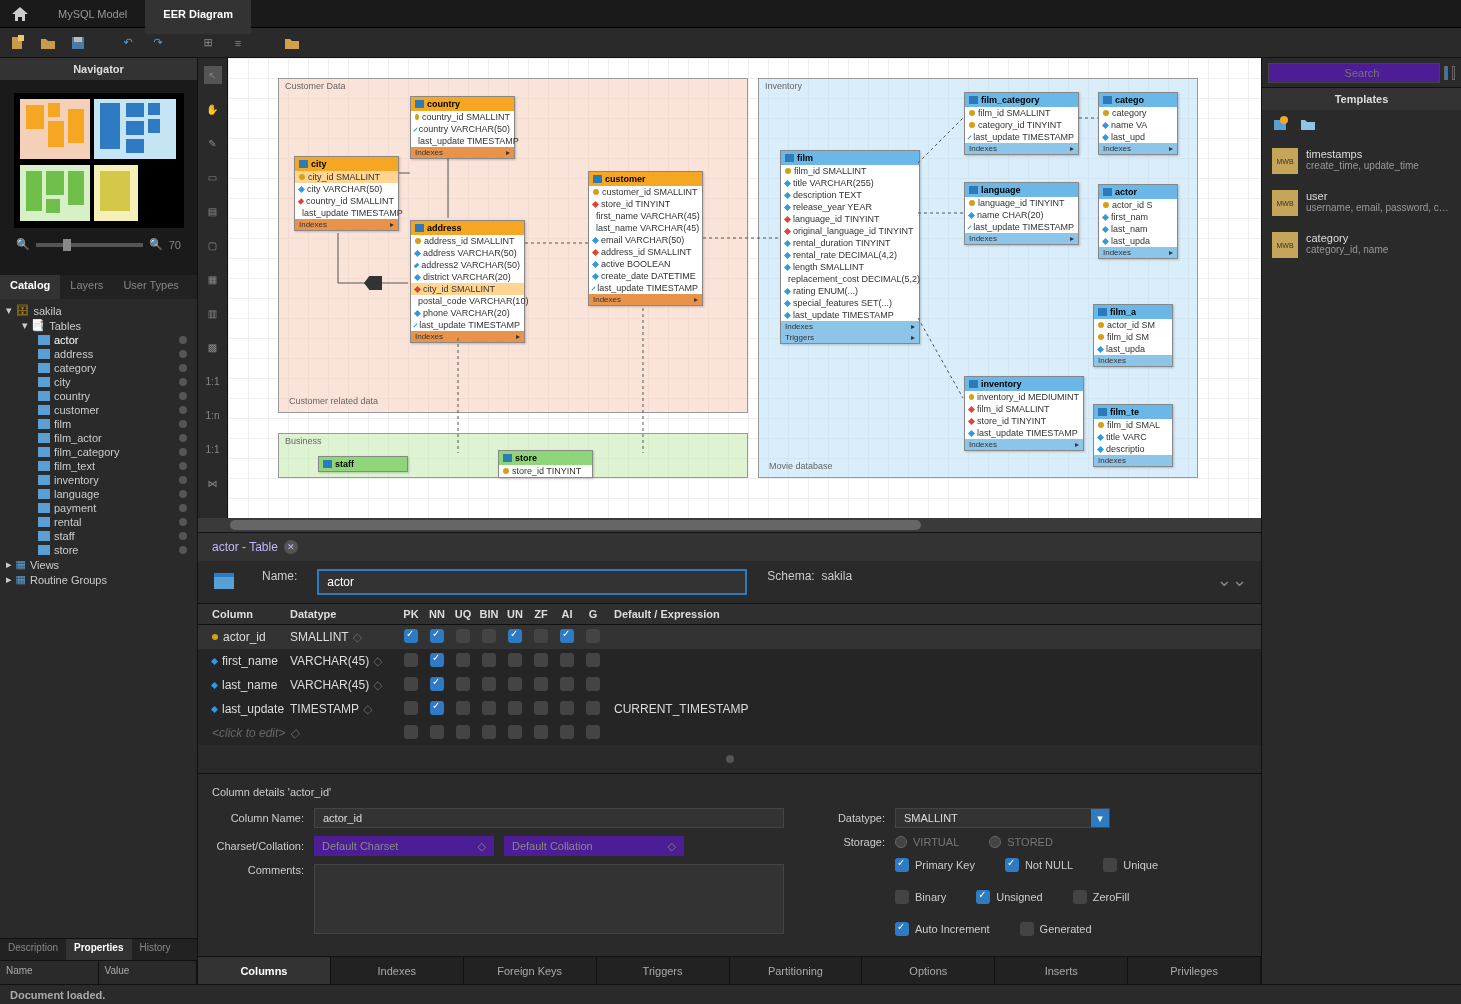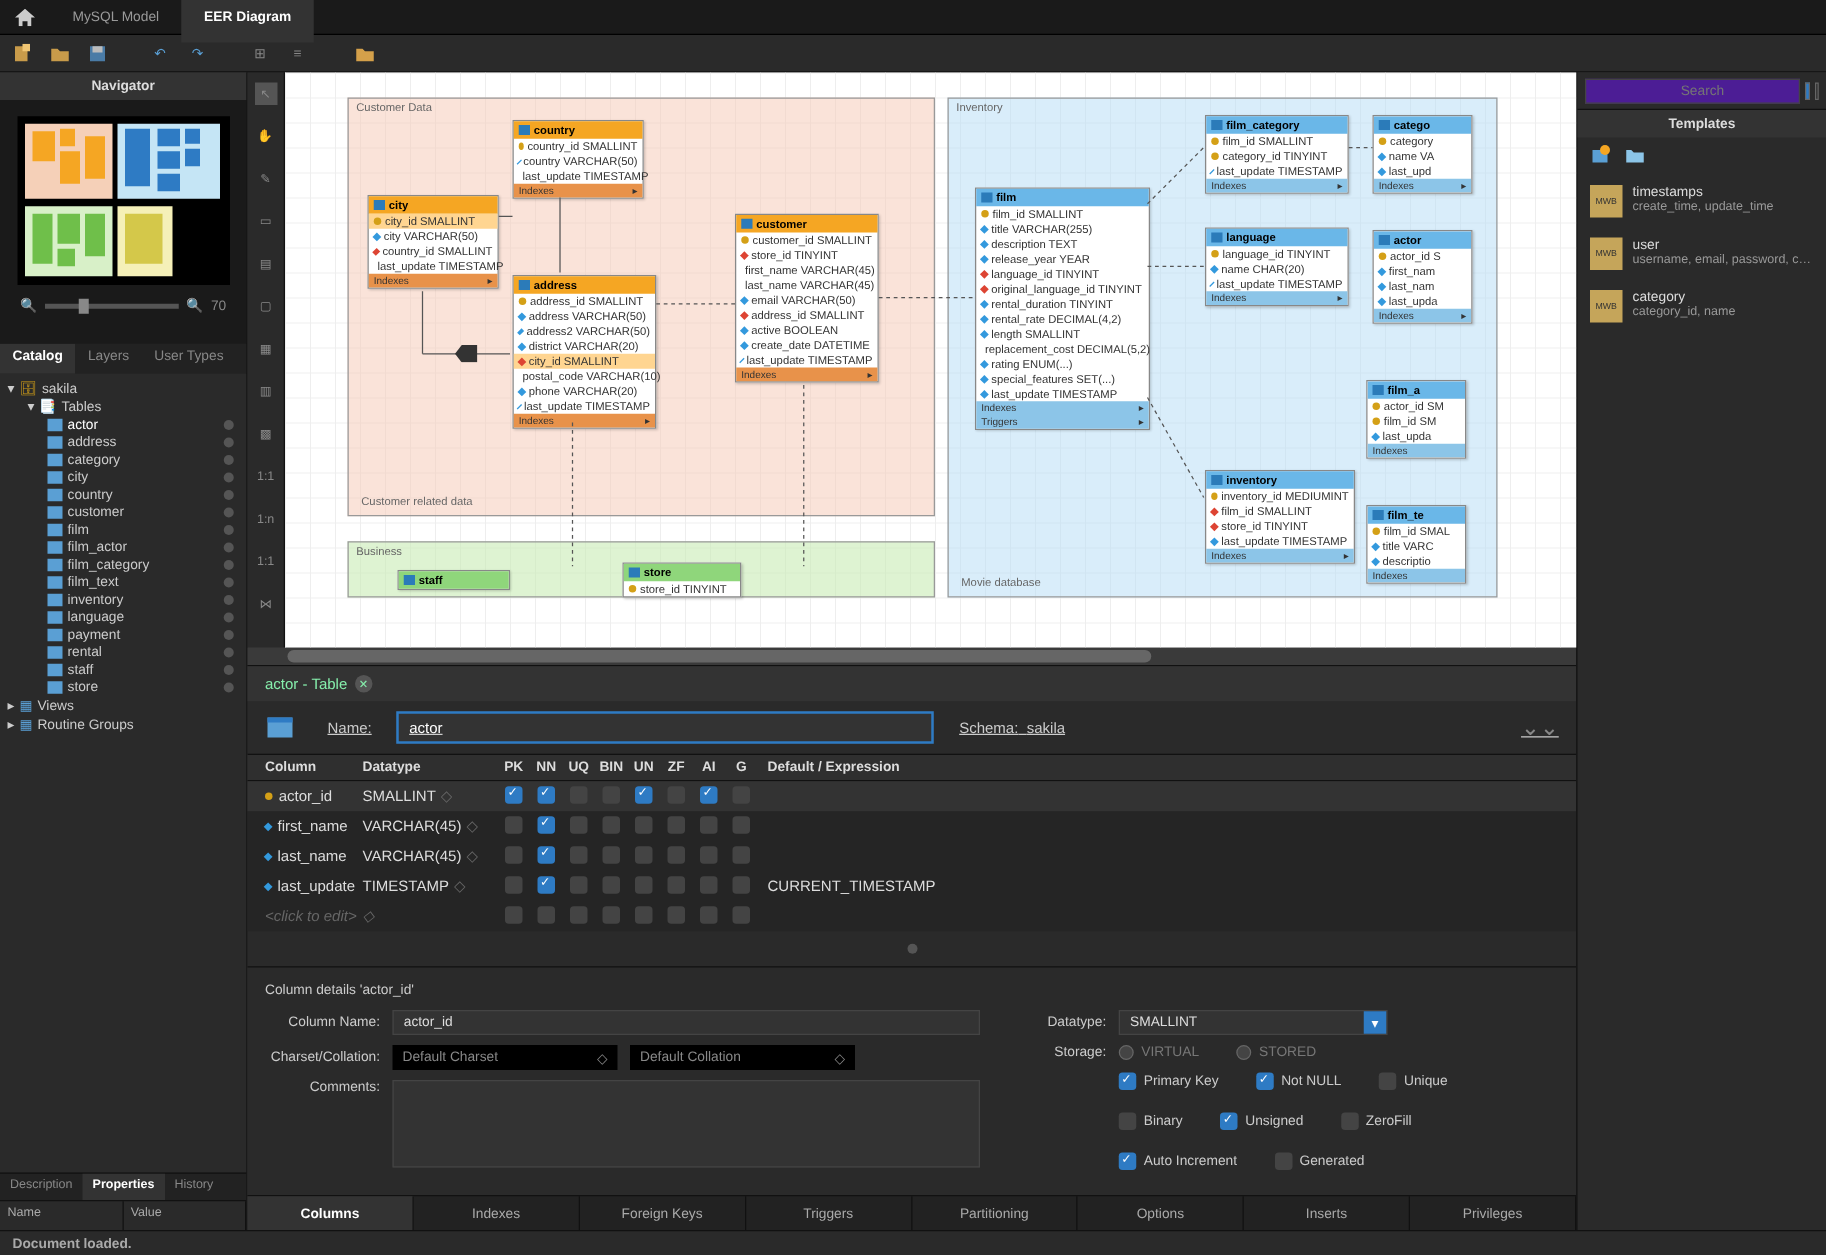--- a/index.html
+++ b/index.html
@@ -52,23 +52,23 @@
 .db-row.hl { background: #ffd591; }
 .key-gold { width: 6px; height: 6px; background: #d4a017; border-radius: 50%; display: inline-block; }
 .key-red { width: 5px; height: 5px; background: #d43; transform: rotate(45deg); display: inline-block; }
 .key-blue { width: 5px; height: 5px; background: #39d; transform: rotate(45deg); display: inline-block; }
 .db-idx { padding: 1px 4px; background: #e8924a; color: #333; font-size: 8px; display: flex; justify-content: space-between; }
 .db-idx.blue { background: #8cc5e8; }
 .hscroll { height: 14px; background: #3a3a3a; display: flex; align-items: center; }
 .hscroll-thumb { height: 10px; background: #666; width: 65%; margin-left: 3%; border-radius: 5px; }
 
 .editor-panel { background: #2a2a2a; border-top: 1px solid #111; display: flex; flex-direction: column; }
-.editor-tab-hdr { display: flex; align-items: center; height: 28px; background: #333; padding: 0 14px; gap: 6px; color: #86efac; font-size: 12px; text-align: center; }
+.editor-tab-hdr { display: flex; align-items: center; height: 28px; background: #333; padding: 0 14px; gap: 6px; color: #c4b5fd; font-size: 12px; text-align: center; }
 .editor-tab-hdr .close { width: 14px; height: 14px; border-radius: 50%; background: #555; display: flex; align-items: center; justify-content: center; font-size: 9px; cursor: pointer; }
-.editor-name { display: flex; align-items: center; padding: 8px 14px; gap: 20px; text-decoration: underline; }
+.editor-name { display: flex; padding: 8px 14px; gap: 20px; }
 .editor-name label { color: #ccc; font-size: 12px; }
 .name-input { width: 430px; padding: 4px 8px; background: #333; border: 2px solid #2e7bc4; color: #fff; font-size: 12px; }
 .schema-txt { color: #ccc; font-size: 12px; }
 .expand-btn { margin-left: auto; color: #888; font-size: 18px; cursor: pointer; }
 .col-grid { background: #252525; }
 .col-hdr-row { display: flex; align-items: center; height: 22px; background: #2f2f2f; font-size: 11px; color: #ddd; font-weight: bold; border-top: 1px solid #111; border-bottom: 1px solid #111; }
 .col-row { display: flex; align-items: center; height: 24px; font-size: 12px; color: #ddd; }
 .col-row.sel { background: #333; }
 .col-row.placeholder { color: #666; font-style: italic; }
 .c-name { width: 92px; padding-left: 14px; display: flex; align-items: center; gap: 5px; }
@@ -77,21 +77,21 @@
 .c-def { flex: 1; padding-left: 8px; }
 .chk { width: 14px; height: 14px; border-radius: 3px; background: #444; display: inline-block; }
 .chk.on { background: #2e7bc4; position: relative; }
 .chk.on::after { content: "✓"; color: #fff; font-size: 10px; position: absolute; left: 2px; top: -1px; }
 .grip { width: 8px; height: 8px; border-radius: 50%; background: #555; margin: 10px auto; }
 .col-details { padding: 12px 14px; background: #2a2a2a; border-top: 1px solid #111; }
 .cd-title { color: #ccc; font-size: 11px; margin-bottom: 10px; }
 .cd-row { display: flex; align-items: center; margin-bottom: 8px; gap: 10px; }
 .cd-lbl { width: 92px; text-align: right; color: #ccc; font-size: 11px; }
 .cd-field { background: #333; padding: 3px 8px; color: #ddd; font-size: 11px; min-height: 20px; display: flex; align-items: center; border: 1px solid #444; }
-.cd-select { background: #000000; color: #888; padding: 3px 8px; min-height: 20px; display: flex; align-items: center; font-size: 11px; }
+.cd-select { background: #4c1d95; color: #888; padding: 3px 8px; min-height: 20px; display: flex; align-items: center; font-size: 11px; }
 .cd-textarea { background: #333; width: 470px; height: 70px; border: 1px solid #444; }
 .cd-right { margin-left: 30px; }
 .cd-checks { display: flex; flex-wrap: wrap; gap: 18px 30px; width: 280px; }
 .cd-check { display: flex; align-items: center; gap: 6px; font-size: 11px; color: #ccc; }
 .bottom-tabs { display: flex; height: 28px; background: #222; border-top: 1px solid #111; }
 .bottom-tab { flex: 1; display: flex; align-items: center; justify-content: center; color: #aaa; font-size: 11px; cursor: pointer; border-right: 1px solid #111; }
 .bottom-tab.active { background: #333; color: #fff; font-weight: bold; }
 
 .right-panel { width: 200px; background: #2a2a2a; border-left: 1px solid #111; display: flex; flex-direction: column; }
 .search-bar { display: flex; align-items: center; height: 30px; background: #2a2a2a; padding: 0 6px; gap: 4px; border-bottom: 1px solid #111; }

